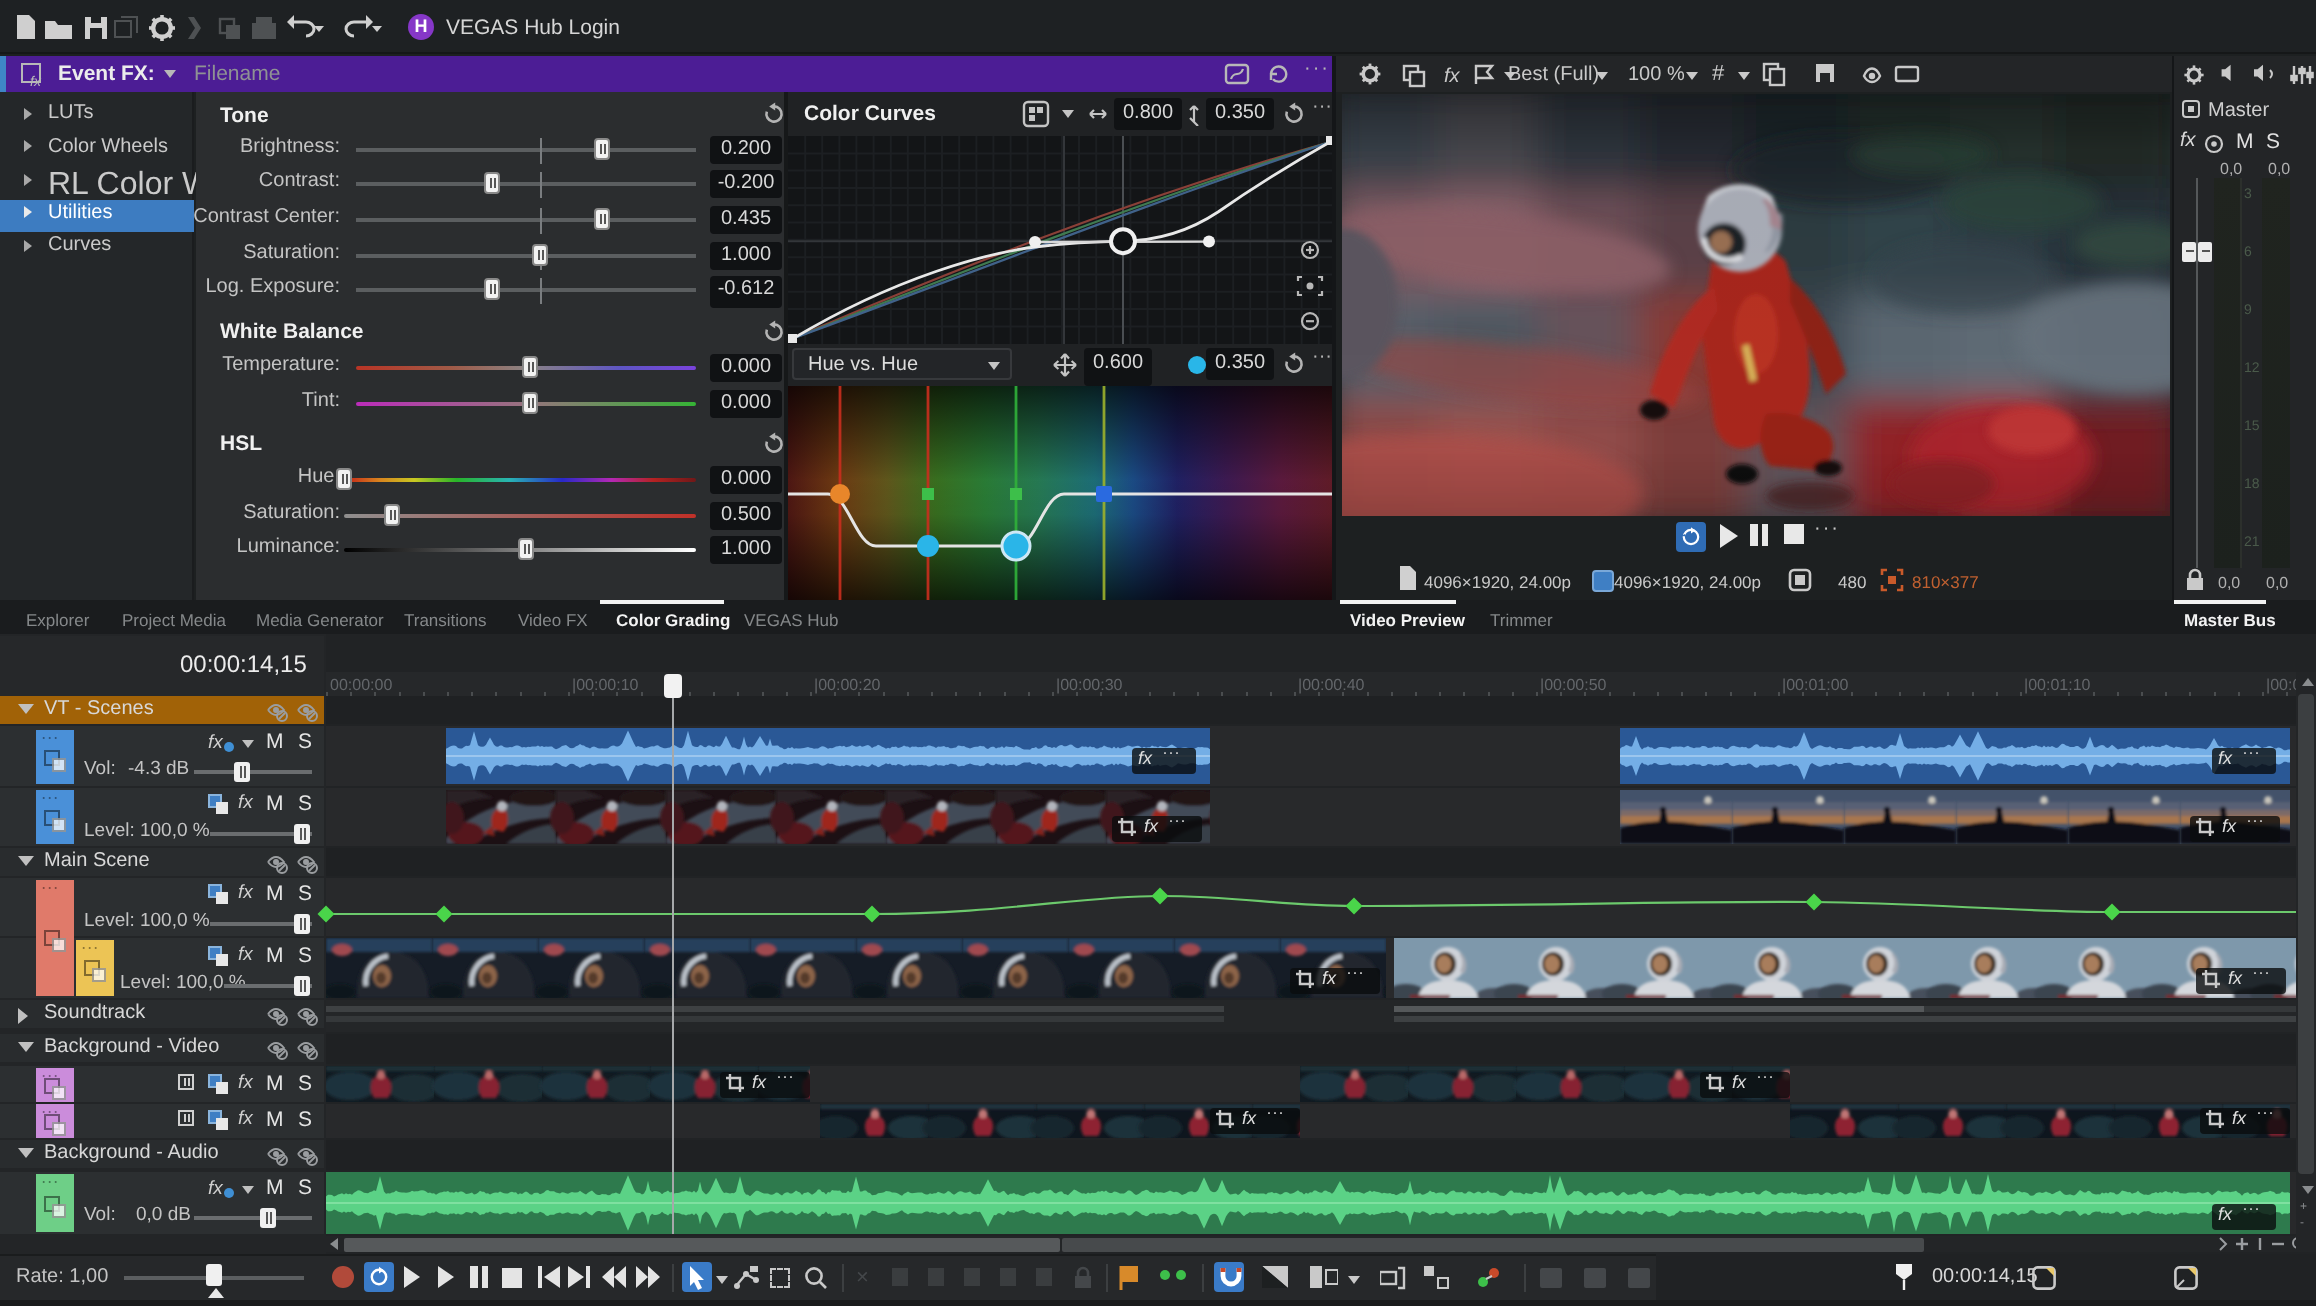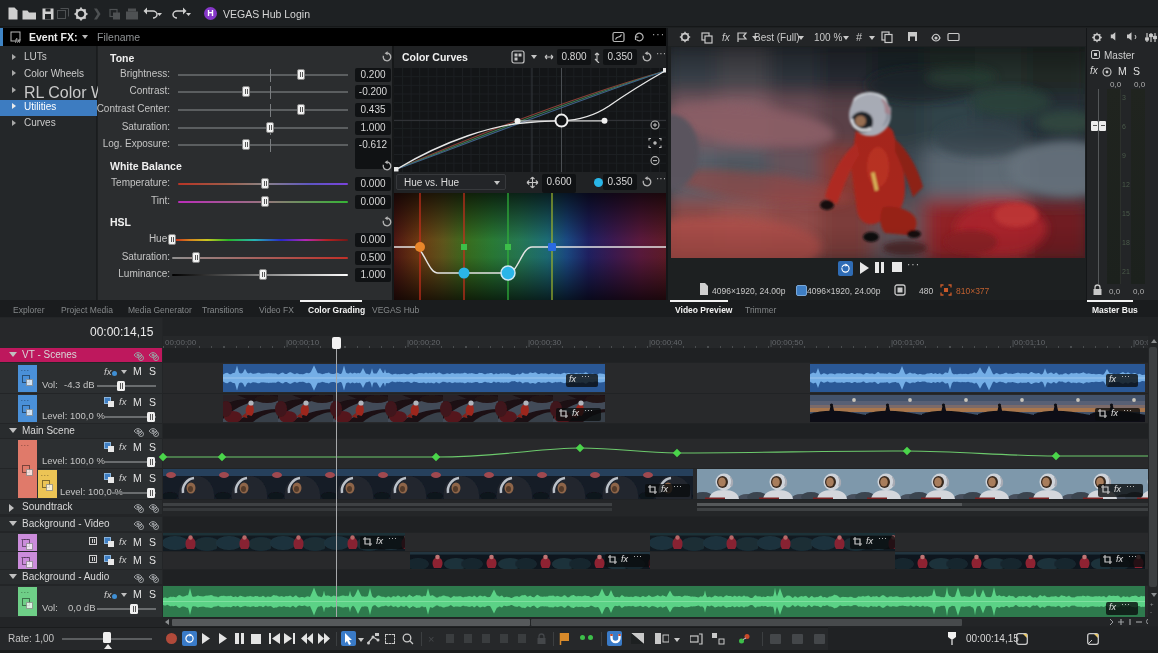--- a/index.html
+++ b/index.html
@@ -56,21 +56,21 @@
  <g fill="none" stroke="#cfcfcf" stroke-width="1.5">
   <path d="M171 13 c-2 0-4-1.5-4-3.5 c0-2 2-3.5 4-3.5 h7"></path>
  </g>
  <path d="M177 2.5 l3.5 3.5 -3.5 3.5z" fill="#cfcfcf"></path>
  <path d="M180 8 l2.5 3 2.5-3z" fill="#cfcfcf"></path>
 </svg>
 <div class="abs" style="left:204px;top:7px;width:13px;height:13px;border-radius:50%;background:#8637c8;color:#fff;font-size:9px;font-weight:bold;text-align:center;line-height:13px">H</div>
 <div class="abs" style="left:223px;top:8px;font-size:10.5px;color:#d6d6d6">VEGAS Hub Login</div>
 </div>
 
-<div class="abs" style="left:0;top:28px;width:666px;height:18px;background:#000000">
+<div class="abs" style="left:0;top:28px;width:666px;height:18px;background:#4c1d95">
  <div class="abs" style="left:0;top:0;width:3px;height:18px;background:#3f85c6"></div>
  <svg class="abs" style="left:10px;top:3px" width="13" height="13" viewBox="0 0 13 13">
         <rect x="1" y="1" width="9" height="9" fill="none" stroke="#b8b8b8"></rect>
         <text x="5" y="12" fill="#b8b8b8" font-size="7" font-style="italic" font-family="Liberation Sans">fx</text>
       </svg>
  <div class="abs" style="left:29px;top:3px;font-size:10.5px;font-weight:bold;color:#ececec">Event FX:</div>
  <div class="abs" style="left:82px;top:7px;width:0;height:0;border-left:3.5px solid transparent;border-right:3.5px solid transparent;border-top:4.5px solid #b8b8b8"></div>
  <div class="abs" style="left:97px;top:3px;font-size:10.5px;color:#8f9294">Filename</div>
  <svg class="abs" style="left:612px;top:3px" width="13" height="12" viewBox="0 0 13 12">
         <rect x="1" y="1.5" width="11" height="9" rx="1.5" fill="none" stroke="#b8b8b8" stroke-width="1.2"></rect>
@@ -128,21 +128,21 @@
       <div class="vbox" style="left:257px;top:57px;width:36px;height:14px">0.435</div>
       <div class="lbl" style="right:222px;top:75px;text-align:right">Saturation:</div>
       <div class="tline" style="left:80px;top:81px;width:170px"></div>
       <div class="abs" style="left:172px;top:75.5px;width:1px;height:13px;background:#7a7d80"></div>
       <div class="sh" style="left:168px;top:76px"></div>
       <div class="vbox" style="left:257px;top:75px;width:36px;height:14px">1.000</div>
       <div class="lbl" style="right:222px;top:92px;text-align:right">Log. Exposure:</div>
       <div class="tline" style="left:80px;top:98px;width:170px"></div>
       <div class="abs" style="left:172px;top:92.5px;width:1px;height:13px;background:#7a7d80"></div>
       <div class="sh" style="left:144px;top:93px"></div>
-      <div class="vbox" style="left:257px;top:92px;width:36px;height:31px">-0.612</div>
+      <div class="vbox" style="left:257px;top:92px;width:36px;height:16px">-0.612</div>
       <div class="sect" style="left:12px;top:114px">White Balance</div>
       <svg class="abs" style="left:283px;top:114px" width="12" height="12" viewBox="0 0 12 12">
         <path d="M6 2.2 a3.8 3.8 0 1 1 -3.6 2.6" fill="none" stroke="#b4b4b4" stroke-width="1.3"></path>
         <path d="M6.6 0.2 l-3 2 3 2z" fill="#b4b4b4"></path>
       </svg>
       <div class="lbl" style="right:222px;top:131px;text-align:right">Temperature:</div>
       <div class="abs" style="left:80px;top:136.5px;width:170px;height:2.5px;border-radius:1px;background:linear-gradient(90deg,#b93425,#a05a47 28%,#8b8384 50%,#5e55c4 78%,#7a43dd)"></div>
       <div class="sh" style="left:163px;top:132px"></div>
       <div class="vbox" style="left:257px;top:131px;width:36px;height:14px">0.000</div>
       <div class="lbl" style="right:222px;top:149px;text-align:right">Tint:</div>
@@ -670,21 +670,21 @@
       <div class="abs" style="left:163px;top:77px;width:985px;height:29px;background:#28292b"></div>
       <div class="abs" style="left:163px;top:107px;width:985px;height:14px;background:#1f2123"></div>
       <div class="abs" style="left:163px;top:122px;width:985px;height:29px;background:#28292b"></div>
       <div class="abs" style="left:163px;top:152px;width:985px;height:30px;background:#28292b"></div>
       <div class="abs" style="left:163px;top:183px;width:985px;height:16px;background:#242628"></div>
       <div class="abs" style="left:163px;top:200px;width:985px;height:15px;background:#1f2123"></div>
       <div class="abs" style="left:163px;top:216px;width:985px;height:18px;background:#28292b"></div>
       <div class="abs" style="left:163px;top:235px;width:985px;height:17px;background:#28292b"></div>
       <div class="abs" style="left:163px;top:253px;width:985px;height:15px;background:#1f2123"></div>
       <div class="abs" style="left:163px;top:269px;width:985px;height:31px;background:#28292b"></div>
-      <div class="abs" style="left:0;top:31px;width:162px;height:14px;background:#be185d">
+      <div class="abs" style="left:0;top:31px;width:162px;height:14px;background:#a16207">
         <span class="abs" style="left:9px;top:4px;width:0;height:0;border-left:4px solid transparent;border-right:4px solid transparent;border-top:5px solid #c0c0c0"></span>
         <span class="abs" style="left:22px;top:1px;font-size:10px;color:#d8d8d8">VT - Scenes</span>
         <svg class="abs" style="left:133px;top:2px" width="26" height="11" viewBox="0 0 26 11">
           <g fill="none" stroke="#9a9da0" stroke-width="1">
             <path d="M1 5 q4-5 8 0 q-4 5 -8 0"></path>
             <circle cx="5" cy="5" r="1" fill="#9a9da0"></circle>
             <circle cx="8" cy="8" r="2.5"></circle>
             <line x1="6.5" y1="9.5" x2="9.5" y2="6.5"></line>
             <path d="M16 5 q4-5 8 0 q-4 5 -8 0"></path>
             <circle cx="20" cy="5" r="1" fill="#9a9da0"></circle>

